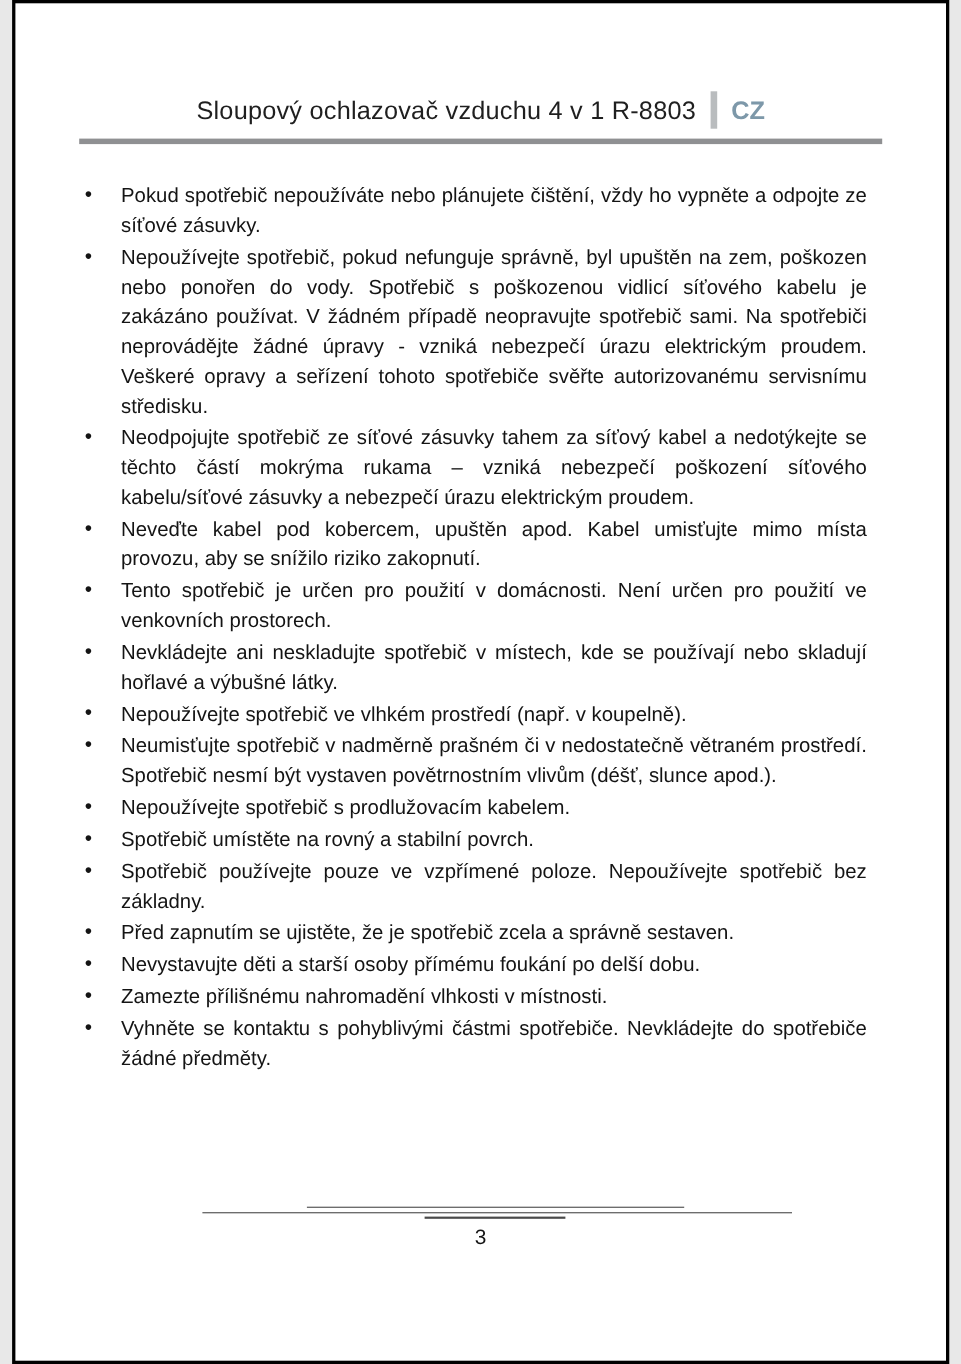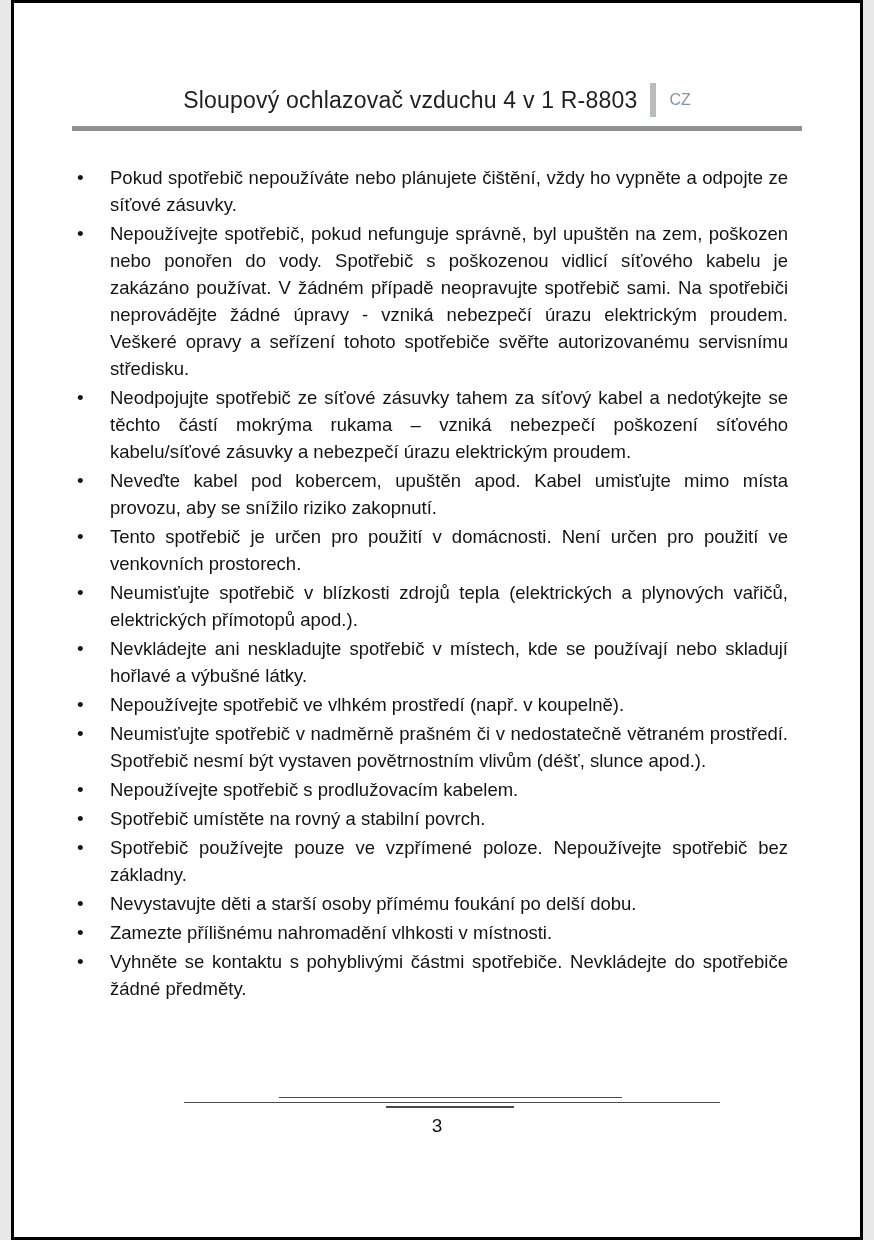--- a/index.html
+++ b/index.html
@@ -28,22 +28,22 @@
     letter-spacing: 0.2px;
     color: #1f1f1f;
     white-space: nowrap;
   }
   .vbar {
     width: 6px;
     height: 34px;
     background: #b9bcbe;
   }
   .lang {
-    font-size: 16px;
-    font-weight: normal;
+    font-size: 23px;
+    font-weight: bold;
     color: #7d98a9;
   }
   .rule {
     height: 5px;
     background: #8f9092;
     margin: 9px 58px 0 58px;
   }
   ul.safety {
     margin: 33px 0 0 0;
     padding: 0 72px 0 96px;
@@ -94,27 +94,27 @@
   </div>
 
   <div class="rule"></div>
 
   <ul class="safety">
       <li>Pokud spotřebič nepoužíváte nebo plánujete čištění, vždy ho vypněte a odpojte ze síťové zásuvky.</li>
       <li>Nepoužívejte spotřebič, pokud nefunguje správně, byl upuštěn na zem, poškozen nebo ponořen do vody. Spotřebič s poškozenou vidlicí síťového kabelu je zakázáno používat. V žádném případě neopravujte spotřebič sami. Na spotřebiči neprovádějte žádné úpravy - vzniká nebezpečí úrazu elektrickým proudem. Veškeré opravy a seřízení tohoto spotřebiče svěřte autorizovanému servisnímu středisku.</li>
       <li>Neodpojujte spotřebič ze síťové zásuvky tahem za síťový kabel a nedotýkejte se těchto částí mokrýma rukama – vzniká nebezpečí poškození síťového kabelu/síťové zásuvky a nebezpečí úrazu elektrickým proudem.</li>
       <li>Neveďte kabel pod kobercem, upuštěn apod. Kabel umisťujte mimo místa provozu, aby se snížilo riziko zakopnutí.</li>
       <li>Tento spotřebič je určen pro použití v domácnosti. Není určen pro použití ve venkovních prostorech.</li>
-      <li>Neumisťujte spotřebič v blízkosti zdrojů tepla (elektrických a plynových vařičů, elektrických přímotopů apod.).</li>
       <li>Nevkládejte ani neskladujte spotřebič v místech, kde se používají nebo skladují hořlavé a výbušné látky.</li>
       <li>Nepoužívejte spotřebič ve vlhkém prostředí (např. v koupelně).</li>
       <li>Neumisťujte spotřebič v nadměrně prašném či v nedostatečně větraném prostředí. Spotřebič nesmí být vystaven povětrnostním vlivům (déšť, slunce apod.).</li>
       <li>Nepoužívejte spotřebič s prodlužovacím kabelem.</li>
       <li>Spotřebič umístěte na rovný a stabilní povrch.</li>
       <li>Spotřebič používejte pouze ve vzpřímené poloze. Nepoužívejte spotřebič bez základny.</li>
+      <li>Před zapnutím se ujistěte, že je spotřebič zcela a správně sestaven.</li>
       <li>Nevystavujte děti a starší osoby přímému foukání po delší dobu.</li>
       <li>Zamezte přílišnému nahromadění vlhkosti v místnosti.</li>
       <li>Vyhněte se kontaktu s pohyblivými částmi spotřebiče. Nevkládejte do spotřebiče žádné předměty.</li>
     </ul>
 
   <div class="footer">
     <div class="fline f1"></div>
     <div class="fline f2"></div>
     <div class="fline f3"></div>
     <div class="page-number">3</div>

